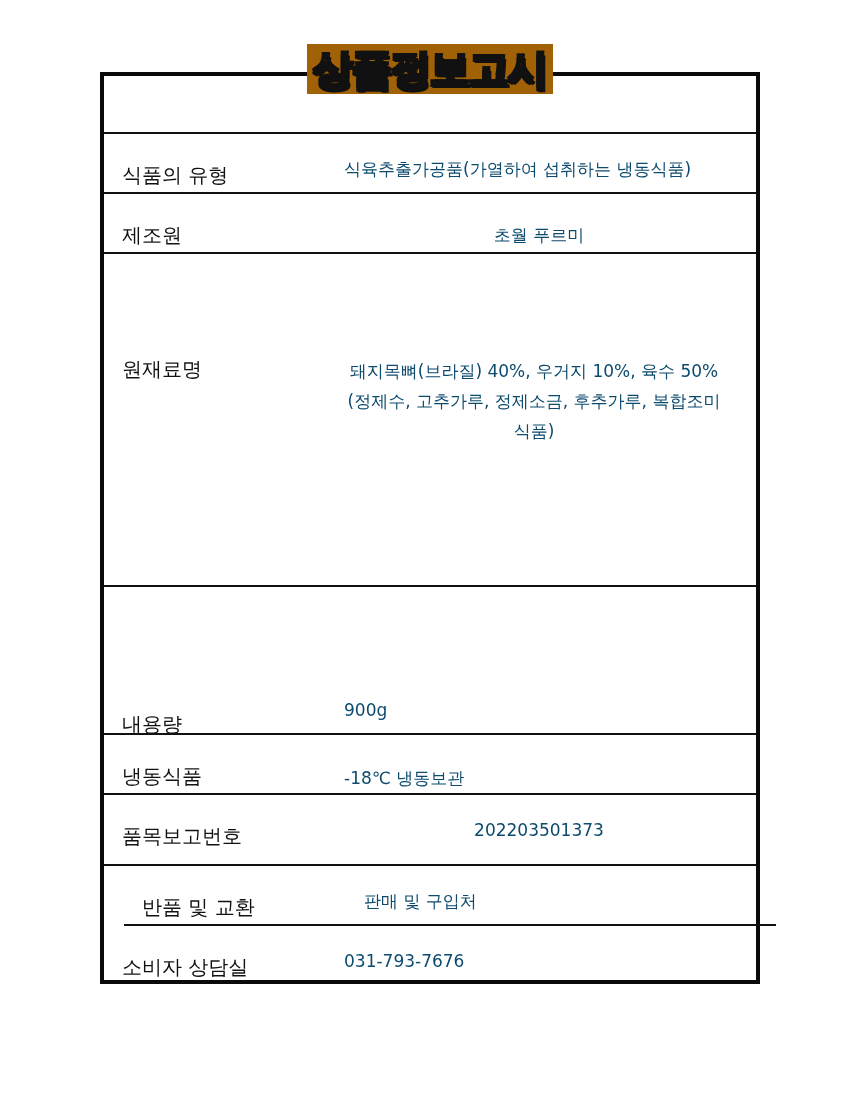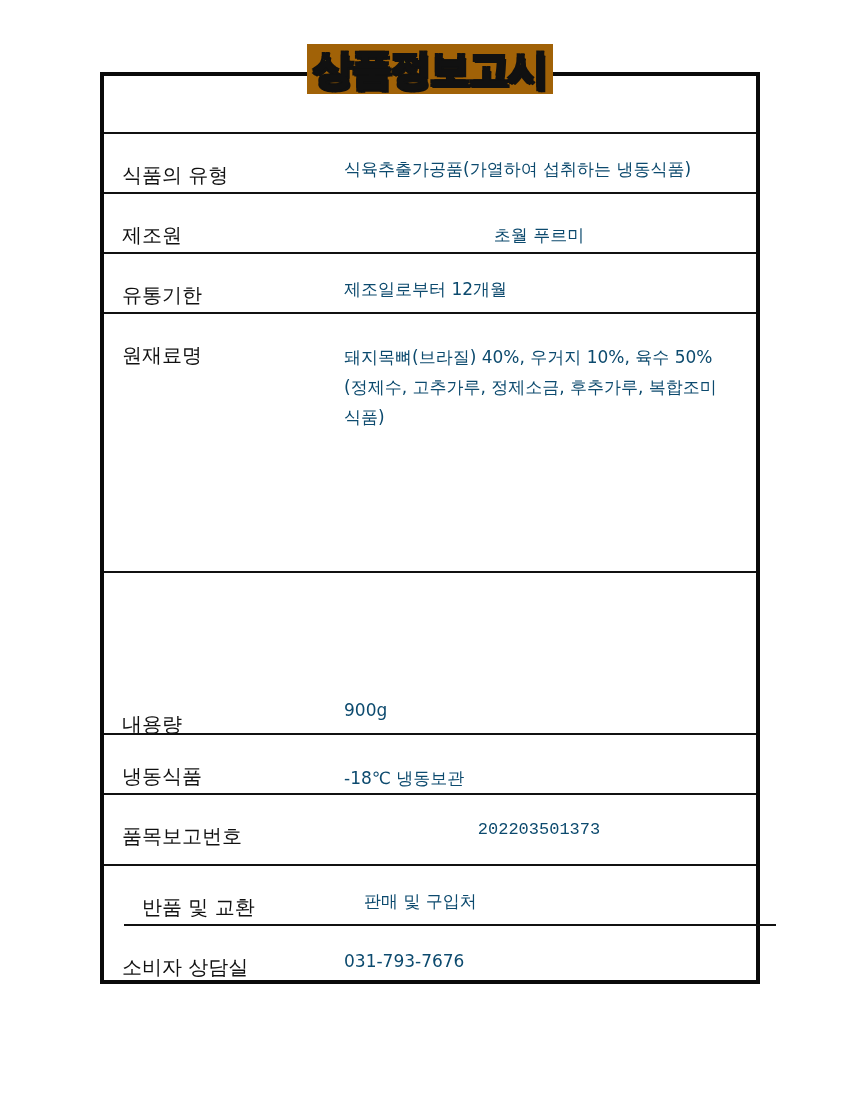--- a/index.html
+++ b/index.html
@@ -34,43 +34,39 @@
   <div class="row" style="top:58px;height:60px;">
     <span class="label" style="top:28px;">식품의 유형</span>
     <span class="value" style="top:20px;">식육추출가공품(가열하여 섭취하는 냉동식품)</span>
   </div>
 
   <div class="row" style="top:118px;height:60px;text-align:center;">
     <span class="label" style="top:28px;">제조원</span>
     <span class="value" style="top:26px;">초월 푸르미</span>
   </div>
 
-  <div class="row" style="top:178px;height:60px;">
-    <span class="label" style="top:28px;">유통기한</span>
-    <span class="value" style="top:20px;">제조일로부터 12개월</span>
-  </div>
 
-  <div class="row" style="top:238px;height:259px;">
+  <div class="row" style="top:252px;height:259px;text-align:center;">
     <span class="label" style="top:28px;">원재료명</span>
     <span class="value" style="top:28px;width:380px;word-break:break-all;">돼지목뼈(브라질) 40%, 우거지 10%, 육수 50% (정제수, 고추가루, 정제소금, 후추가루, 복합조미식품)</span>
   </div>
 
   <div class="row" style="top:599px;height:60px;">
     <span class="label" style="top:28px;margin-top:8px;">내용량</span>
     <span class="value" style="top:20px;">900g</span>
   </div>
 
   <div class="row" style="top:659px;height:60px;">
     <span class="label" style="top:28px;">냉동식품</span>
     <span class="value" style="top:28px;">-18℃ 냉동보관</span>
   </div>
 
   <div class="row" style="top:719px;height:71px;text-align:center;">
     <span class="label" style="top:28px;">품목보고번호</span>
-    <span class="value" style="top:20px;font-family:Liberation Mono, monospace;">202203501373</span>
+    <span class="value" style="top:20px;">202203501373</span>
   </div>
 
   <div class="row" style="top:790px;height:60px;margin-left:20px;">
     <span class="label" style="top:28px;">반품 및 교환</span>
     <span class="value" style="top:20px;">판매 및 구입처</span>
   </div>
 
   <div class="row last" style="top:850px;height:58px;">
     <span class="label" style="top:28px;">소비자 상담실</span>
     <span class="value" style="top:20px;">031-793-7676</span>

